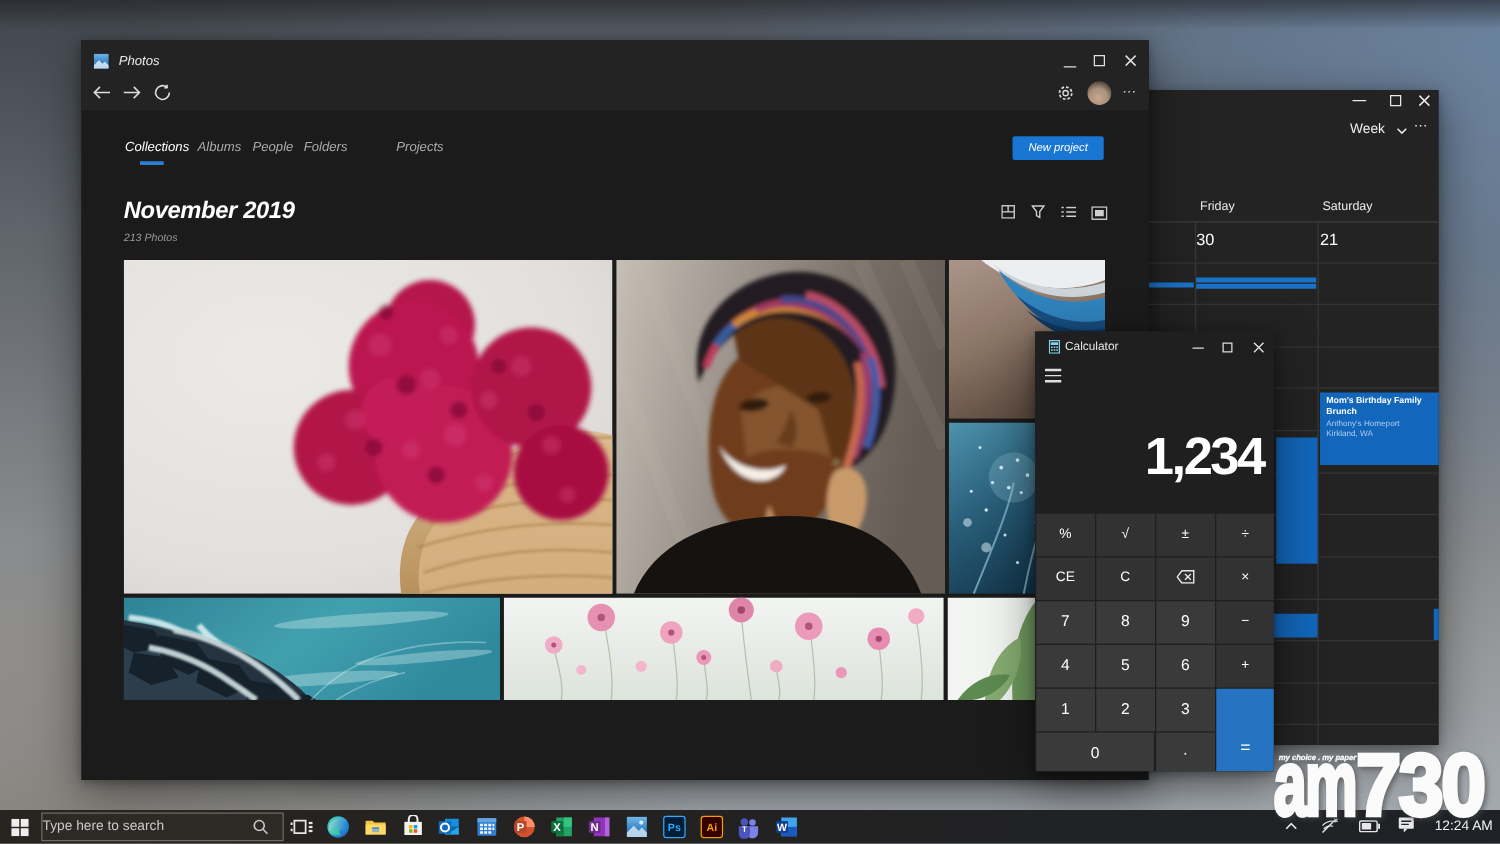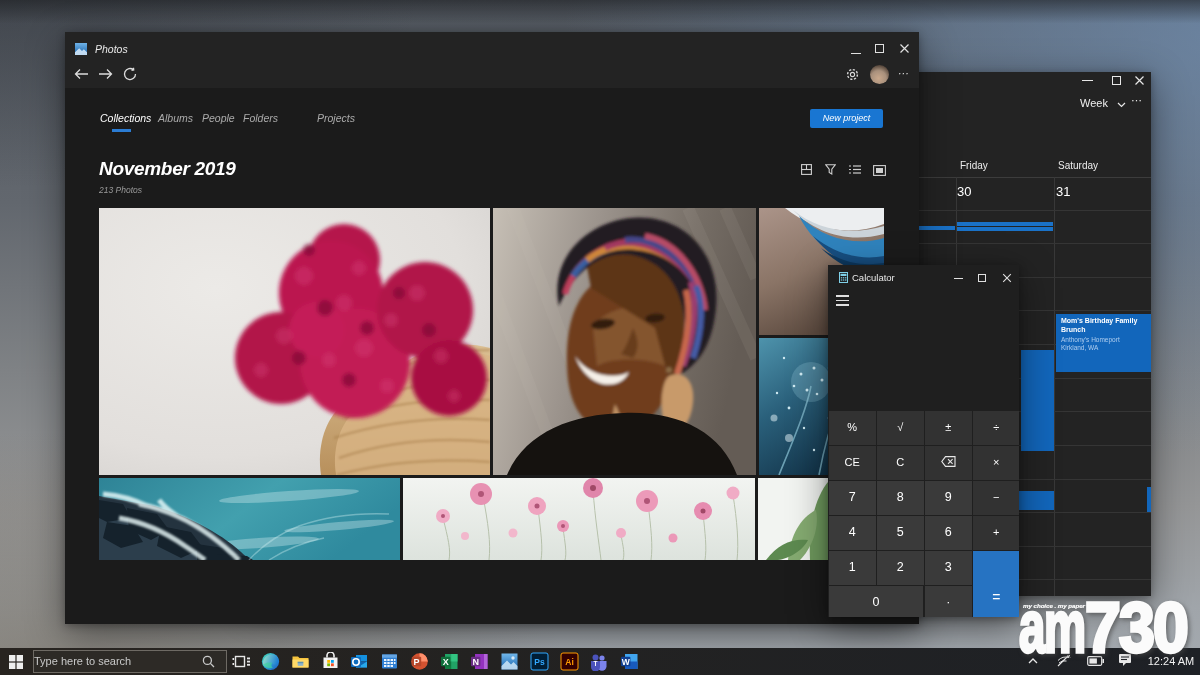--- a/index.html
+++ b/index.html
@@ -42,21 +42,21 @@
       <path d="M1 1 L4.5 4.5 L8 1" fill="none" stroke="#e8e8e8" stroke-width="1.2"></path>
     </svg>
   <div style="position:absolute; left:880px; top:22px; color:#e8e8e8; font-size:11px; letter-spacing:1px;">⋯</div>
 
   <div style="position:absolute; left:0; top:0; width:193px; height:524px; background:#1e1e1e;"></div>
 
   <div style="position:absolute; left:709px; top:88px; color:#ececec; font-size:10px;">Friday</div>
   <div style="position:absolute; left:807px; top:88px; color:#ececec; font-size:10px;">Saturday</div>
   <div style="position:absolute; left:193px; top:105px; width:707px; height:1px; background:#3c3c3c;"></div>
   <div style="position:absolute; left:706px; top:112px; color:#fff; font-size:13px;">30</div>
-  <div style="position:absolute; left:805px; top:112px; color:#fff; font-size:13px;">31</div>
+  <div style="position:absolute; left:805px; top:112px; color:#fff; font-size:13px;">21</div>
 
   <div style="position:absolute; left:200px; top:84px; width:1px; height:440px; background:#383838;"></div>
   <div style="position:absolute; left:301px; top:440px; width:1px; height:84px; background:#383838;"></div>
   <div style="position:absolute; left:402px; top:440px; width:1px; height:84px; background:#383838;"></div>
   <div style="position:absolute; left:503px; top:440px; width:1px; height:84px; background:#383838;"></div>
   <div style="position:absolute; left:604px; top:440px; width:1px; height:84px; background:#383838;"></div>
   <div style="position:absolute; left:705px; top:105px; width:1px; height:419px; background:#383838;"></div>
   <div style="position:absolute; left:803px; top:105px; width:1px; height:419px; background:#383838;"></div>
 
   <div style="position:absolute; left:193px; top:138px; width:707px; height:1px; background:#353535;"></div>
@@ -468,20 +468,21 @@
   </svg>
   <div style="position:absolute; left:24px; top:7px; color:#e8e8e8; font-size:9.5px;">Calculator</div>
   <div style="position:absolute; left:126px; top:13px; width:9px; height:1.2px; background:#e0e0e0;"></div>
   <div style="position:absolute; left:150px; top:9px; width:8px; height:8px; border:1.2px solid #e0e0e0;"></div>
   <svg width="10" height="10" style="position:absolute;left:174px;top:8px" viewBox="0 0 10 10">
       <path d="M1.2 1.2 L8.8 8.8 M8.8 1.2 L1.2 8.8" stroke="#e0e0e0" stroke-width="1.1"></path>
     </svg>
   <div style="position:absolute; left:8px; top:30px; width:13px; height:1.6px; background:#e0e0e0;"></div>
   <div style="position:absolute; left:8px; top:34.5px; width:13px; height:1.6px; background:#e0e0e0;"></div>
   <div style="position:absolute; left:8px; top:39px; width:13px; height:1.6px; background:#e0e0e0;"></div>
+  <div style="position:absolute; right:8px; top:76px; color:#ffffff; font-size:42px; font-weight:bold; letter-spacing:-2px;">1,234</div>
   <div id="keys">
     <div class="k op" style="left:1px; top:146px;">%</div>
     <div class="k op" style="left:49px; top:146px;">√</div>
     <div class="k op" style="left:97px; top:146px;">±</div>
     <div class="k op" style="left:145px; top:146px;">÷</div>
     <div class="k op" style="left:1px; top:181px;">CE</div>
     <div class="k op" style="left:49px; top:181px;">C</div>
     <div class="k op" style="left:97px; top:181px;"><svg width="15" height="11" style="margin-top:10px" viewBox="0 0 15 11">
           <path d="M4.5 0.6 H14 V10.4 H4.5 L0.8 5.5 Z" fill="none" stroke="#e8e8e8" stroke-width="1.1"></path>
           <path d="M7 3.2 L11.6 7.8 M11.6 3.2 L7 7.8" stroke="#e8e8e8" stroke-width="1.1"></path>

